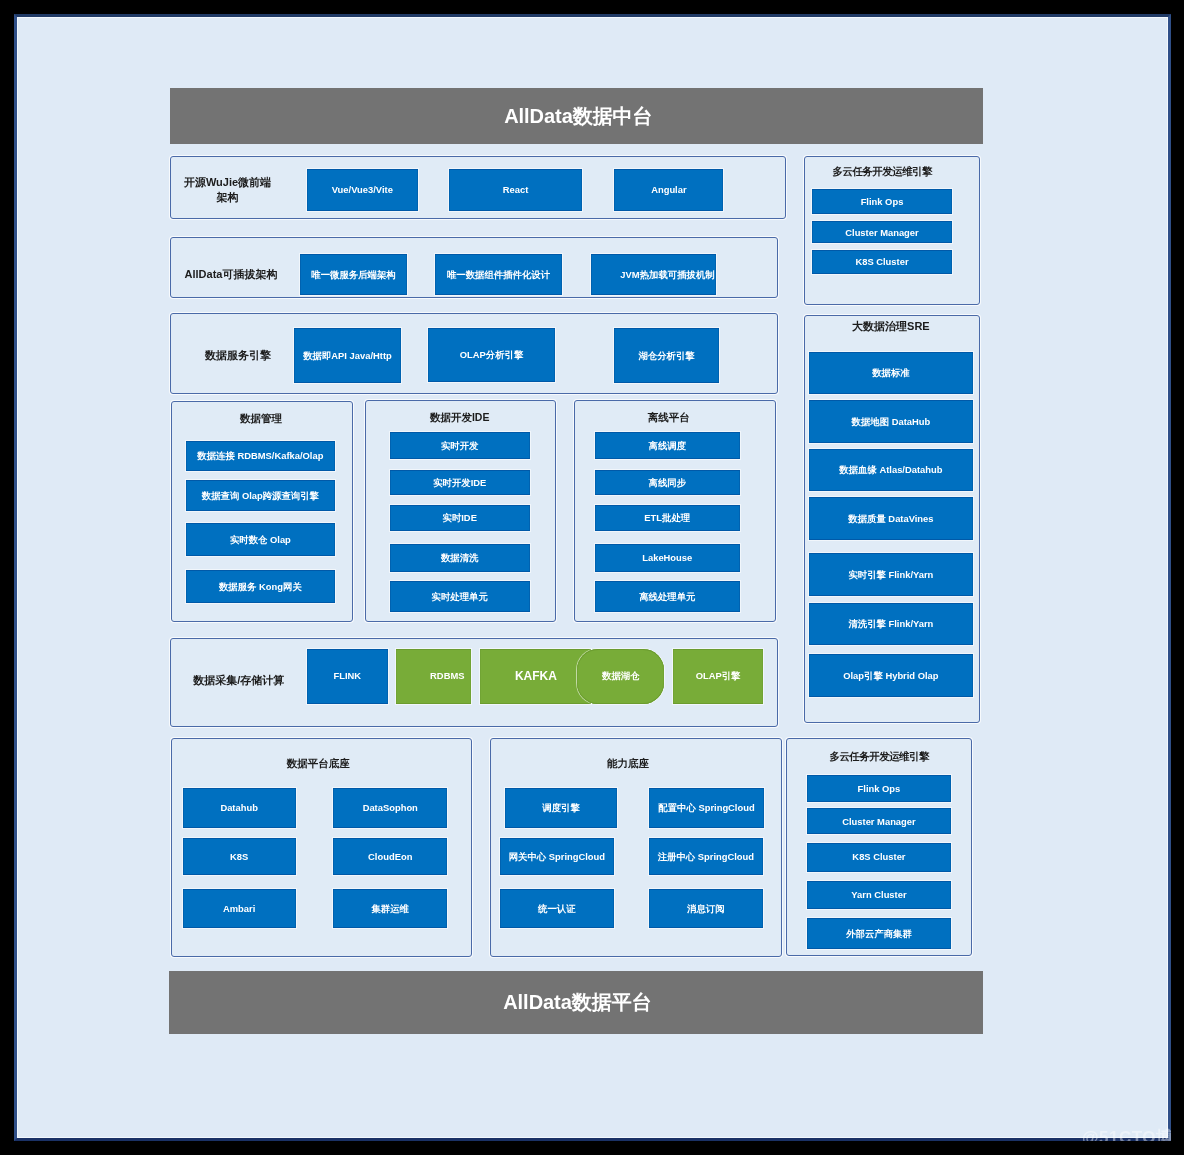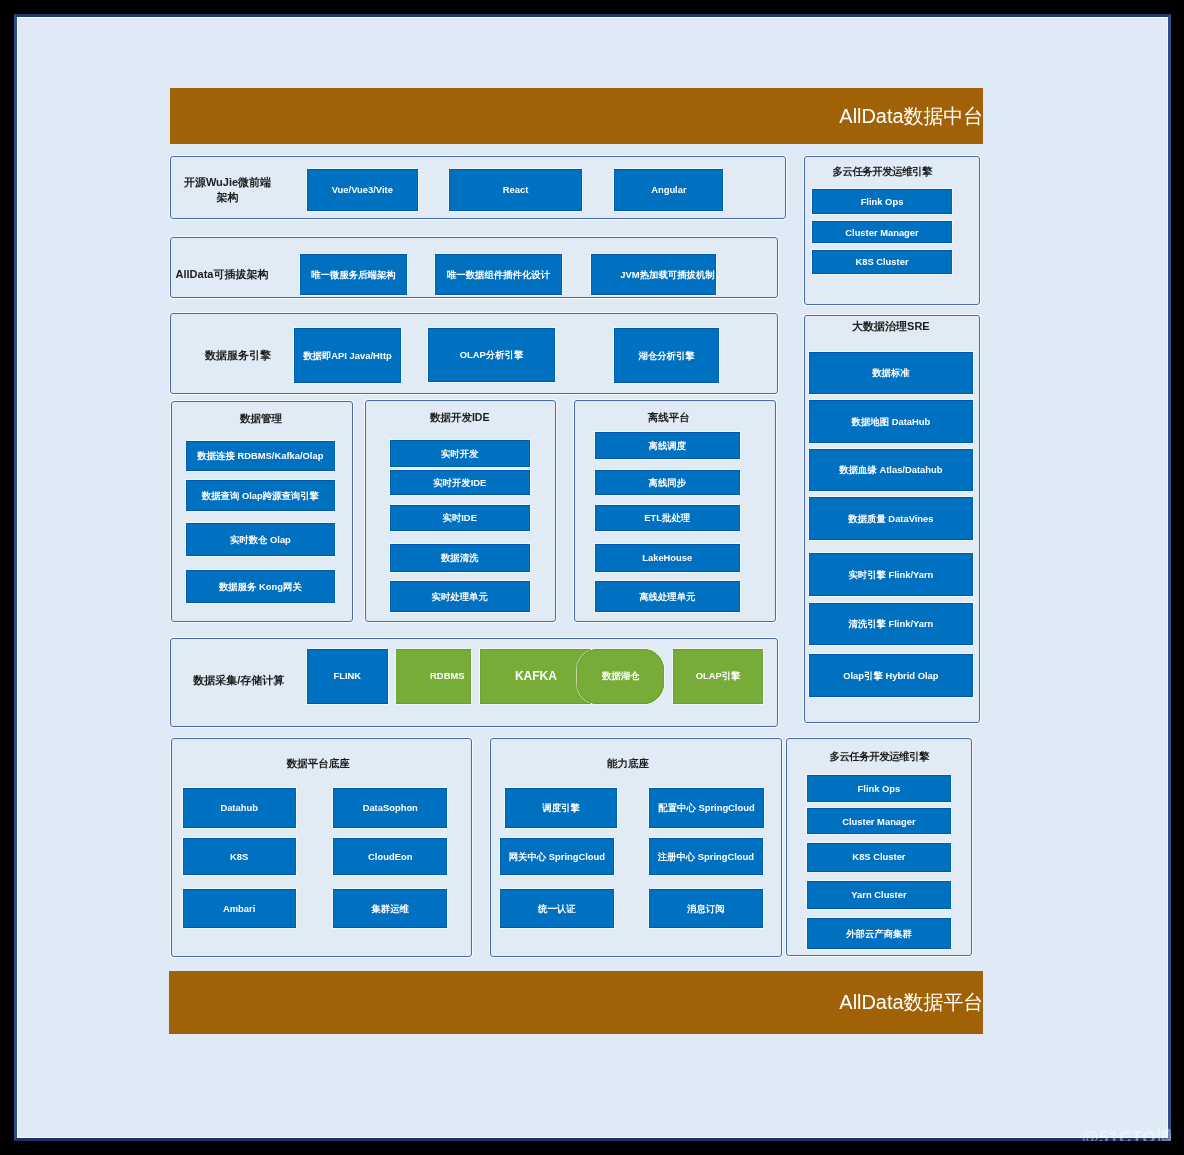--- a/index.html
+++ b/index.html
@@ -3,22 +3,22 @@
 <meta charset="utf-8">
 <style>
   * { box-sizing: border-box; margin:0; padding:0; }
   html,body { width:1184px; height:1155px; background:#000; overflow:hidden;
     font-family:"Liberation Sans", sans-serif; }
   #frame { position:absolute; left:14px; top:14px; width:1157px; height:1127px;
     border:3px solid; border-color:#203a66 #2f4f88 #1a3166 #2f4f88;
     background:#f3f8fd; padding:1px; }
   #canvas { position:relative; width:100%; height:100%;
     background:#dfeaf6; overflow:hidden; }
-  .bar { position:absolute; background:#a16207; color:#fff; display:flex;
-    align-items:center; justify-content:flex-end; font-weight:normal;
+  .bar { position:absolute; background:#737373; color:#fff; display:flex;
+    align-items:center; justify-content:center; font-weight:bold;
     transform:translateZ(0); }
   .panel { position:absolute; background:#e0ebf6; border:1px solid #4a6aa8;
     border-radius:3px; box-shadow:0 0 0 1px rgba(255,255,255,0.75); }
   .rowlabel { position:absolute; display:flex; align-items:center;
     justify-content:center; text-align:center; font-weight:bold;
     color:#1c1c1c; line-height:1.34; transform:translateZ(0); }
   .btn { position:absolute; background:#0070c0; color:#fff; display:flex;
     align-items:center; justify-content:center; text-align:center;
     font-weight:bold; line-height:1.2; transform:translateZ(0);
     box-shadow:0 0 0 1px rgba(255,255,255,0.55),
@@ -50,21 +50,21 @@
 <div class="btn" style="left:288.8px;top:151.2px;width:111.0px;height:41.6px;font-size:9.4px;">
         <span>Vue/Vue3/Vite</span>
       </div>
 <div class="btn" style="left:431px;top:151.2px;width:133px;height:41.6px;font-size:9.4px;">
         <span>React</span>
       </div>
 <div class="btn" style="left:596.3px;top:151.2px;width:109.2px;height:41.6px;font-size:9.4px;">
         <span>Angular</span>
       </div>
 <div class="panel" style="left:152px;top:219px;width:608px;height:61px;"></div>
-<div class="rowlabel" style="left:149px;top:236px;width:110px;height:41px;font-size:11px;">
+<div class="rowlabel" style="left:158px;top:236px;width:110px;height:41px;font-size:11px;">
         <span>AllData可插拔架构</span>
       </div>
 <div class="btn" style="left:282px;top:236px;width:107px;height:40.5px;font-size:9.4px;">
         <span>唯一微服务后端架构</span>
       </div>
 <div class="btn" style="left:417px;top:236px;width:127px;height:40.5px;font-size:9.4px;">
         <span>唯一数据组件插件化设计</span>
       </div>
 <div class="btn" style="left:573px;top:236px;width:125px;height:40.5px;font-size:9.4px;padding-left:28px;">
         <span>JVM热加载可插拔机制</span>
@@ -91,21 +91,21 @@
         <span>数据查询 Olap跨源查询引擎</span>
       </div>
 <div class="btn" style="left:167.9px;top:505.1px;width:149.0px;height:32.5px;font-size:9.4px;">
         <span>实时数仓 Olap</span>
       </div>
 <div class="btn" style="left:167.9px;top:551.7px;width:149.0px;height:33.1px;font-size:9.4px;">
         <span>数据服务 Kong网关</span>
       </div>
 <div class="panel" style="left:346.6px;top:382px;width:191.0px;height:221.6px;"></div>
 <div class="ptitle" style="left:371.5px;top:393px;width:140.4px;font-size:10.5px;"><span>数据开发IDE</span></div>
-<div class="btn" style="left:371.5px;top:414.3px;width:140.4px;height:27.1px;font-size:9.4px;margin-top:8px;">
+<div class="btn" style="left:371.5px;top:414.3px;width:140.4px;height:27.1px;font-size:9.4px;">
         <span>实时开发</span>
       </div>
 <div class="btn" style="left:371.5px;top:451.6px;width:140.4px;height:25.7px;font-size:9.4px;">
         <span>实时开发IDE</span>
       </div>
 <div class="btn" style="left:371.5px;top:487.3px;width:140.4px;height:25.3px;font-size:9.4px;">
         <span>实时IDE</span>
       </div>
 <div class="btn" style="left:371.5px;top:525.8px;width:140.4px;height:28px;font-size:9.4px;">
         <span>数据清洗</span>

